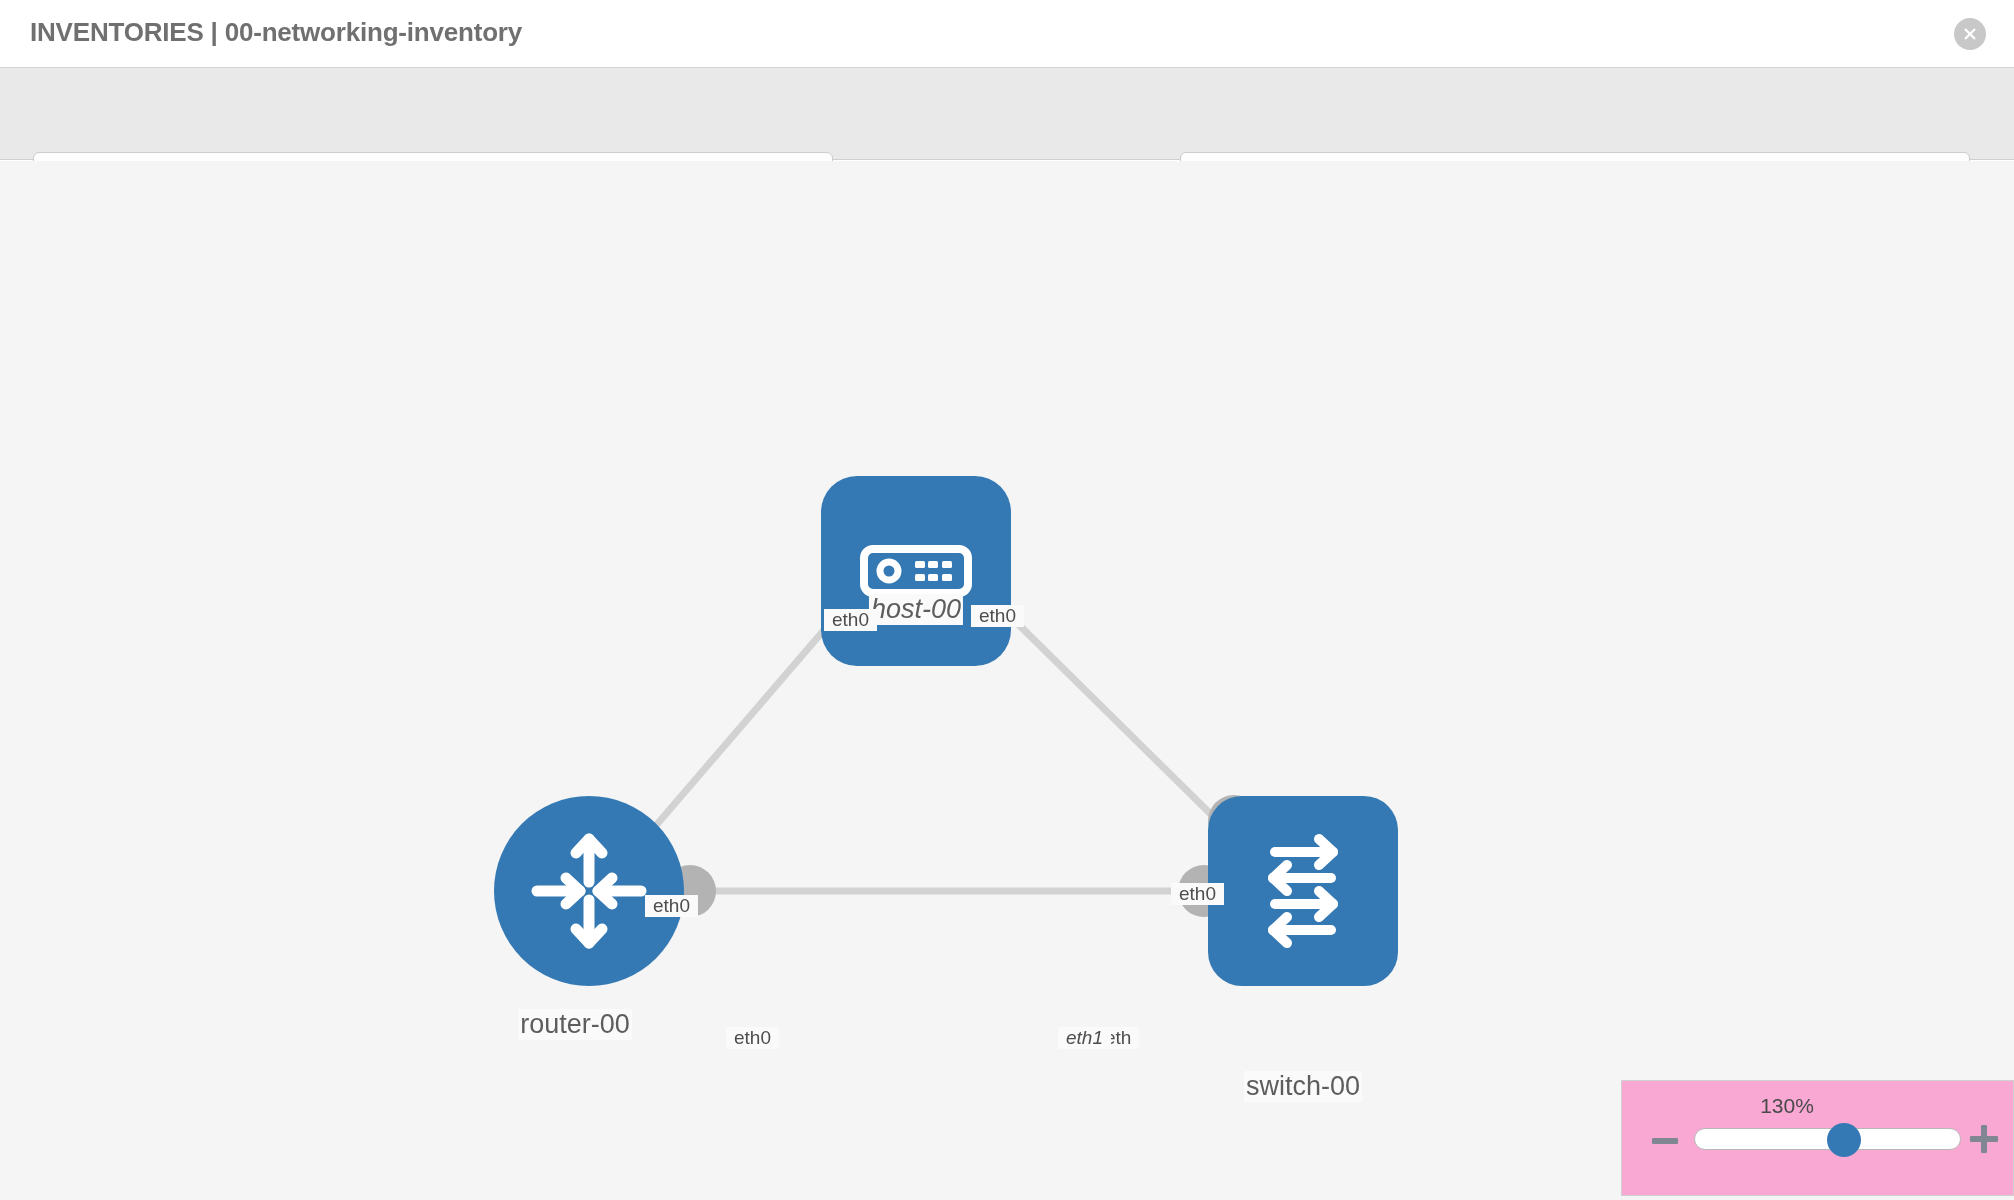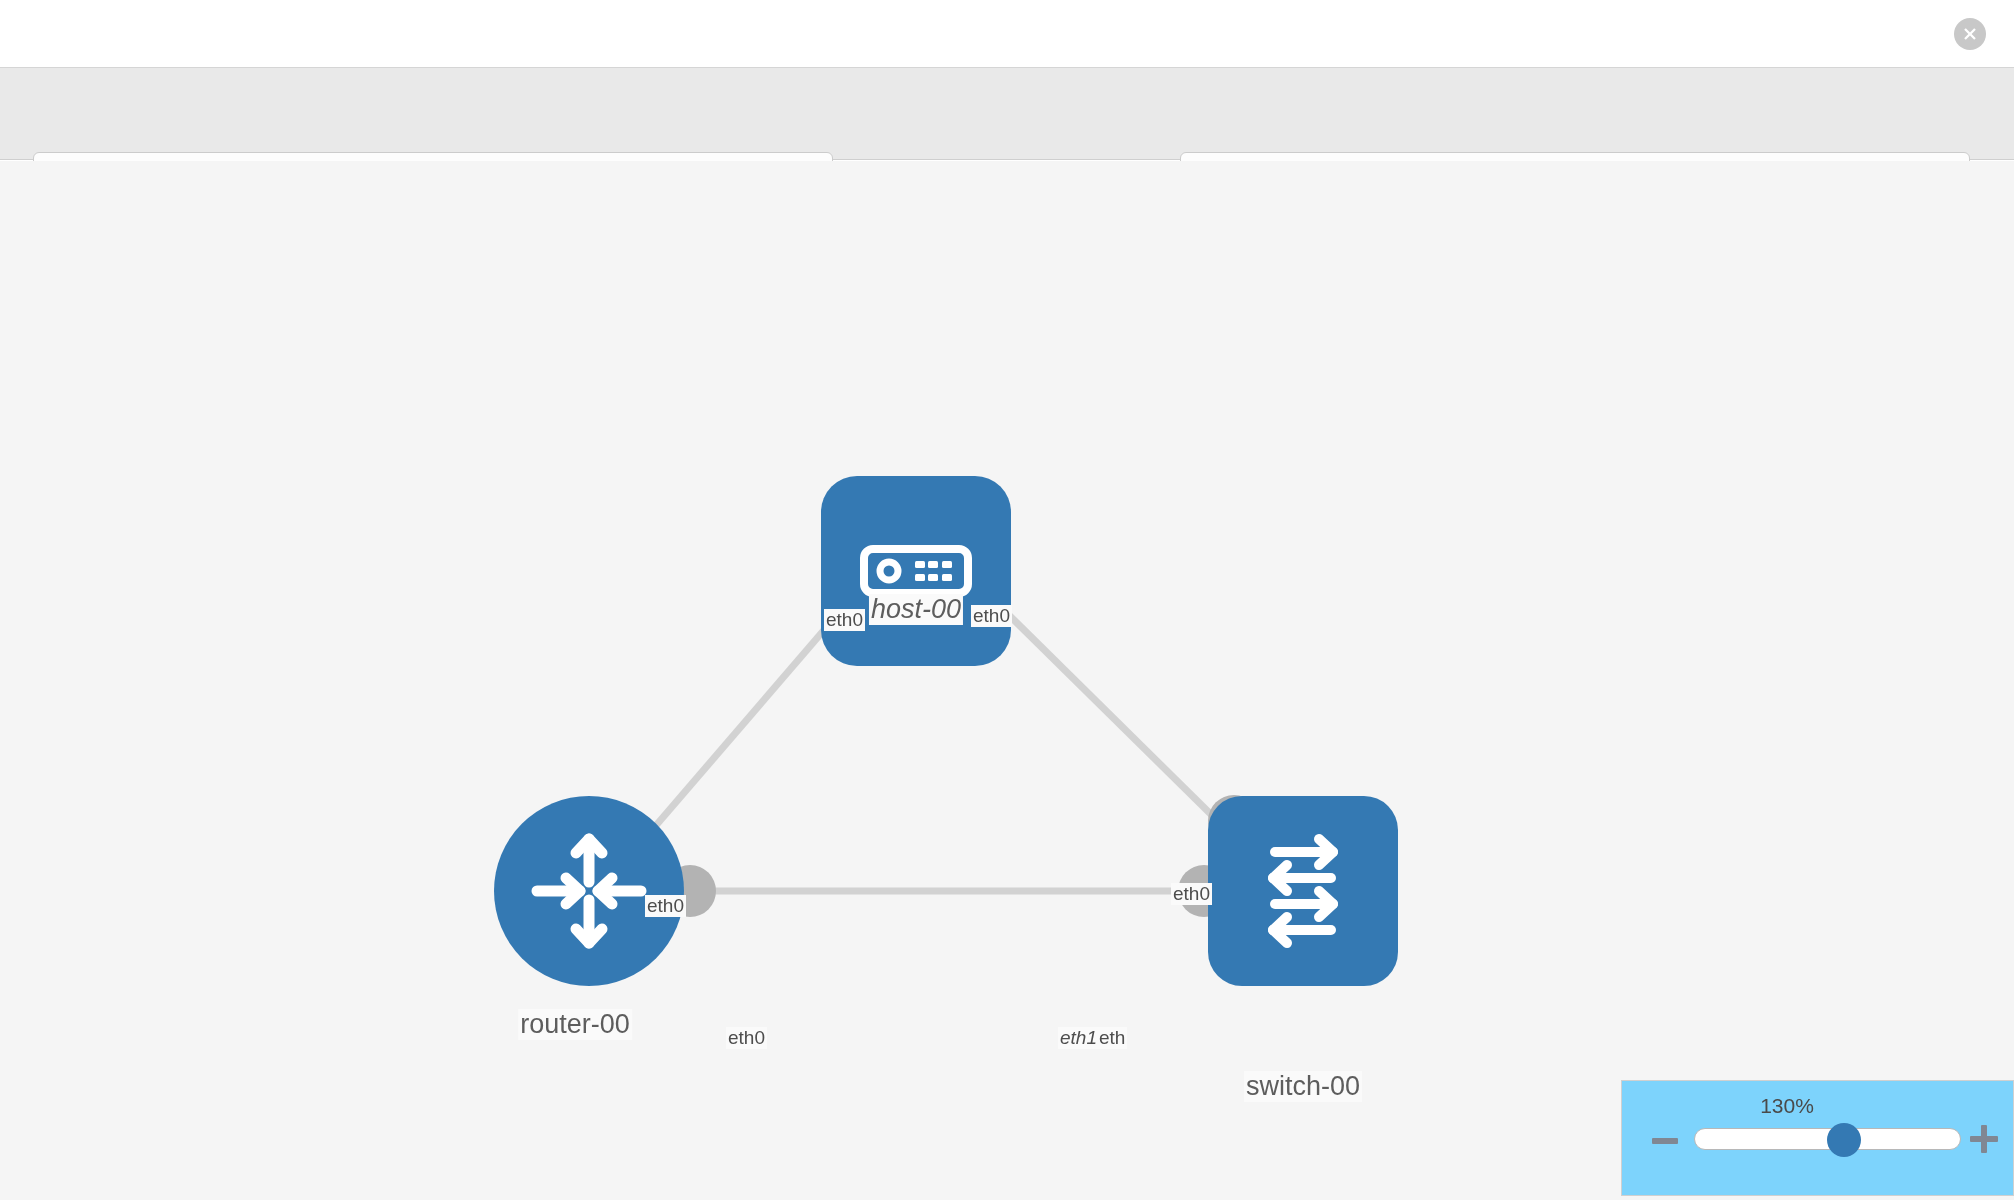--- a/index.html
+++ b/index.html
@@ -101,28 +101,28 @@
     background: #fafafa;
     white-space: nowrap;
     padding: 0 2px;
     transform: translateX(-50%);
   }
   .iface-label {
     position: absolute;
     font-size: 19px; color: #4d4d4d;
     background: #fafafa;
     white-space: nowrap;
-    padding: 0 2px;
+    padding: 0 8px;
   }
 
   
   .zoom-panel {
     position: absolute; left: 1621px; top: 1080px;
     width: 393px; height: 116px;
-    background: #7dd3fc;
+    background: #f9a8d4;
     border: 1px solid #d0d0d0;
   }
   .zoom-value {
     position: absolute; left: 0; top: 13px;
     width: 330px; text-align: center;
     font-size: 21px; color: #4a4a4a;
   }
   .zoom-minus {
     position: absolute; left: 30px; top: 57px;
     width: 26px; height: 6px; background: #808793;
@@ -152,20 +152,21 @@
     background: #3479b3;
     cursor: pointer;
   }
 </style>
 </head>
 <body>
 
 <div id="app">
 
   <div class="header">
+    <div class="page-title">INVENTORIES | 00-networking-inventory</div>
     <div class="close-btn">
       <svg width="20" height="20" viewBox="0 0 20 20" aria-hidden="true">
         <path d="M5.8 4.2 L10 8.4 L14.2 4.2 L15.8 5.8 L11.6 10 L15.8 14.2 L14.2 15.8 L10 11.6 L5.8 15.8 L4.2 14.2 L8.4 10 L4.2 5.8 Z" fill="#ffffff"></path>
       </svg>
     </div>
   </div>
 
   <div class="toolbar">
 
     <div class="actions-select">

